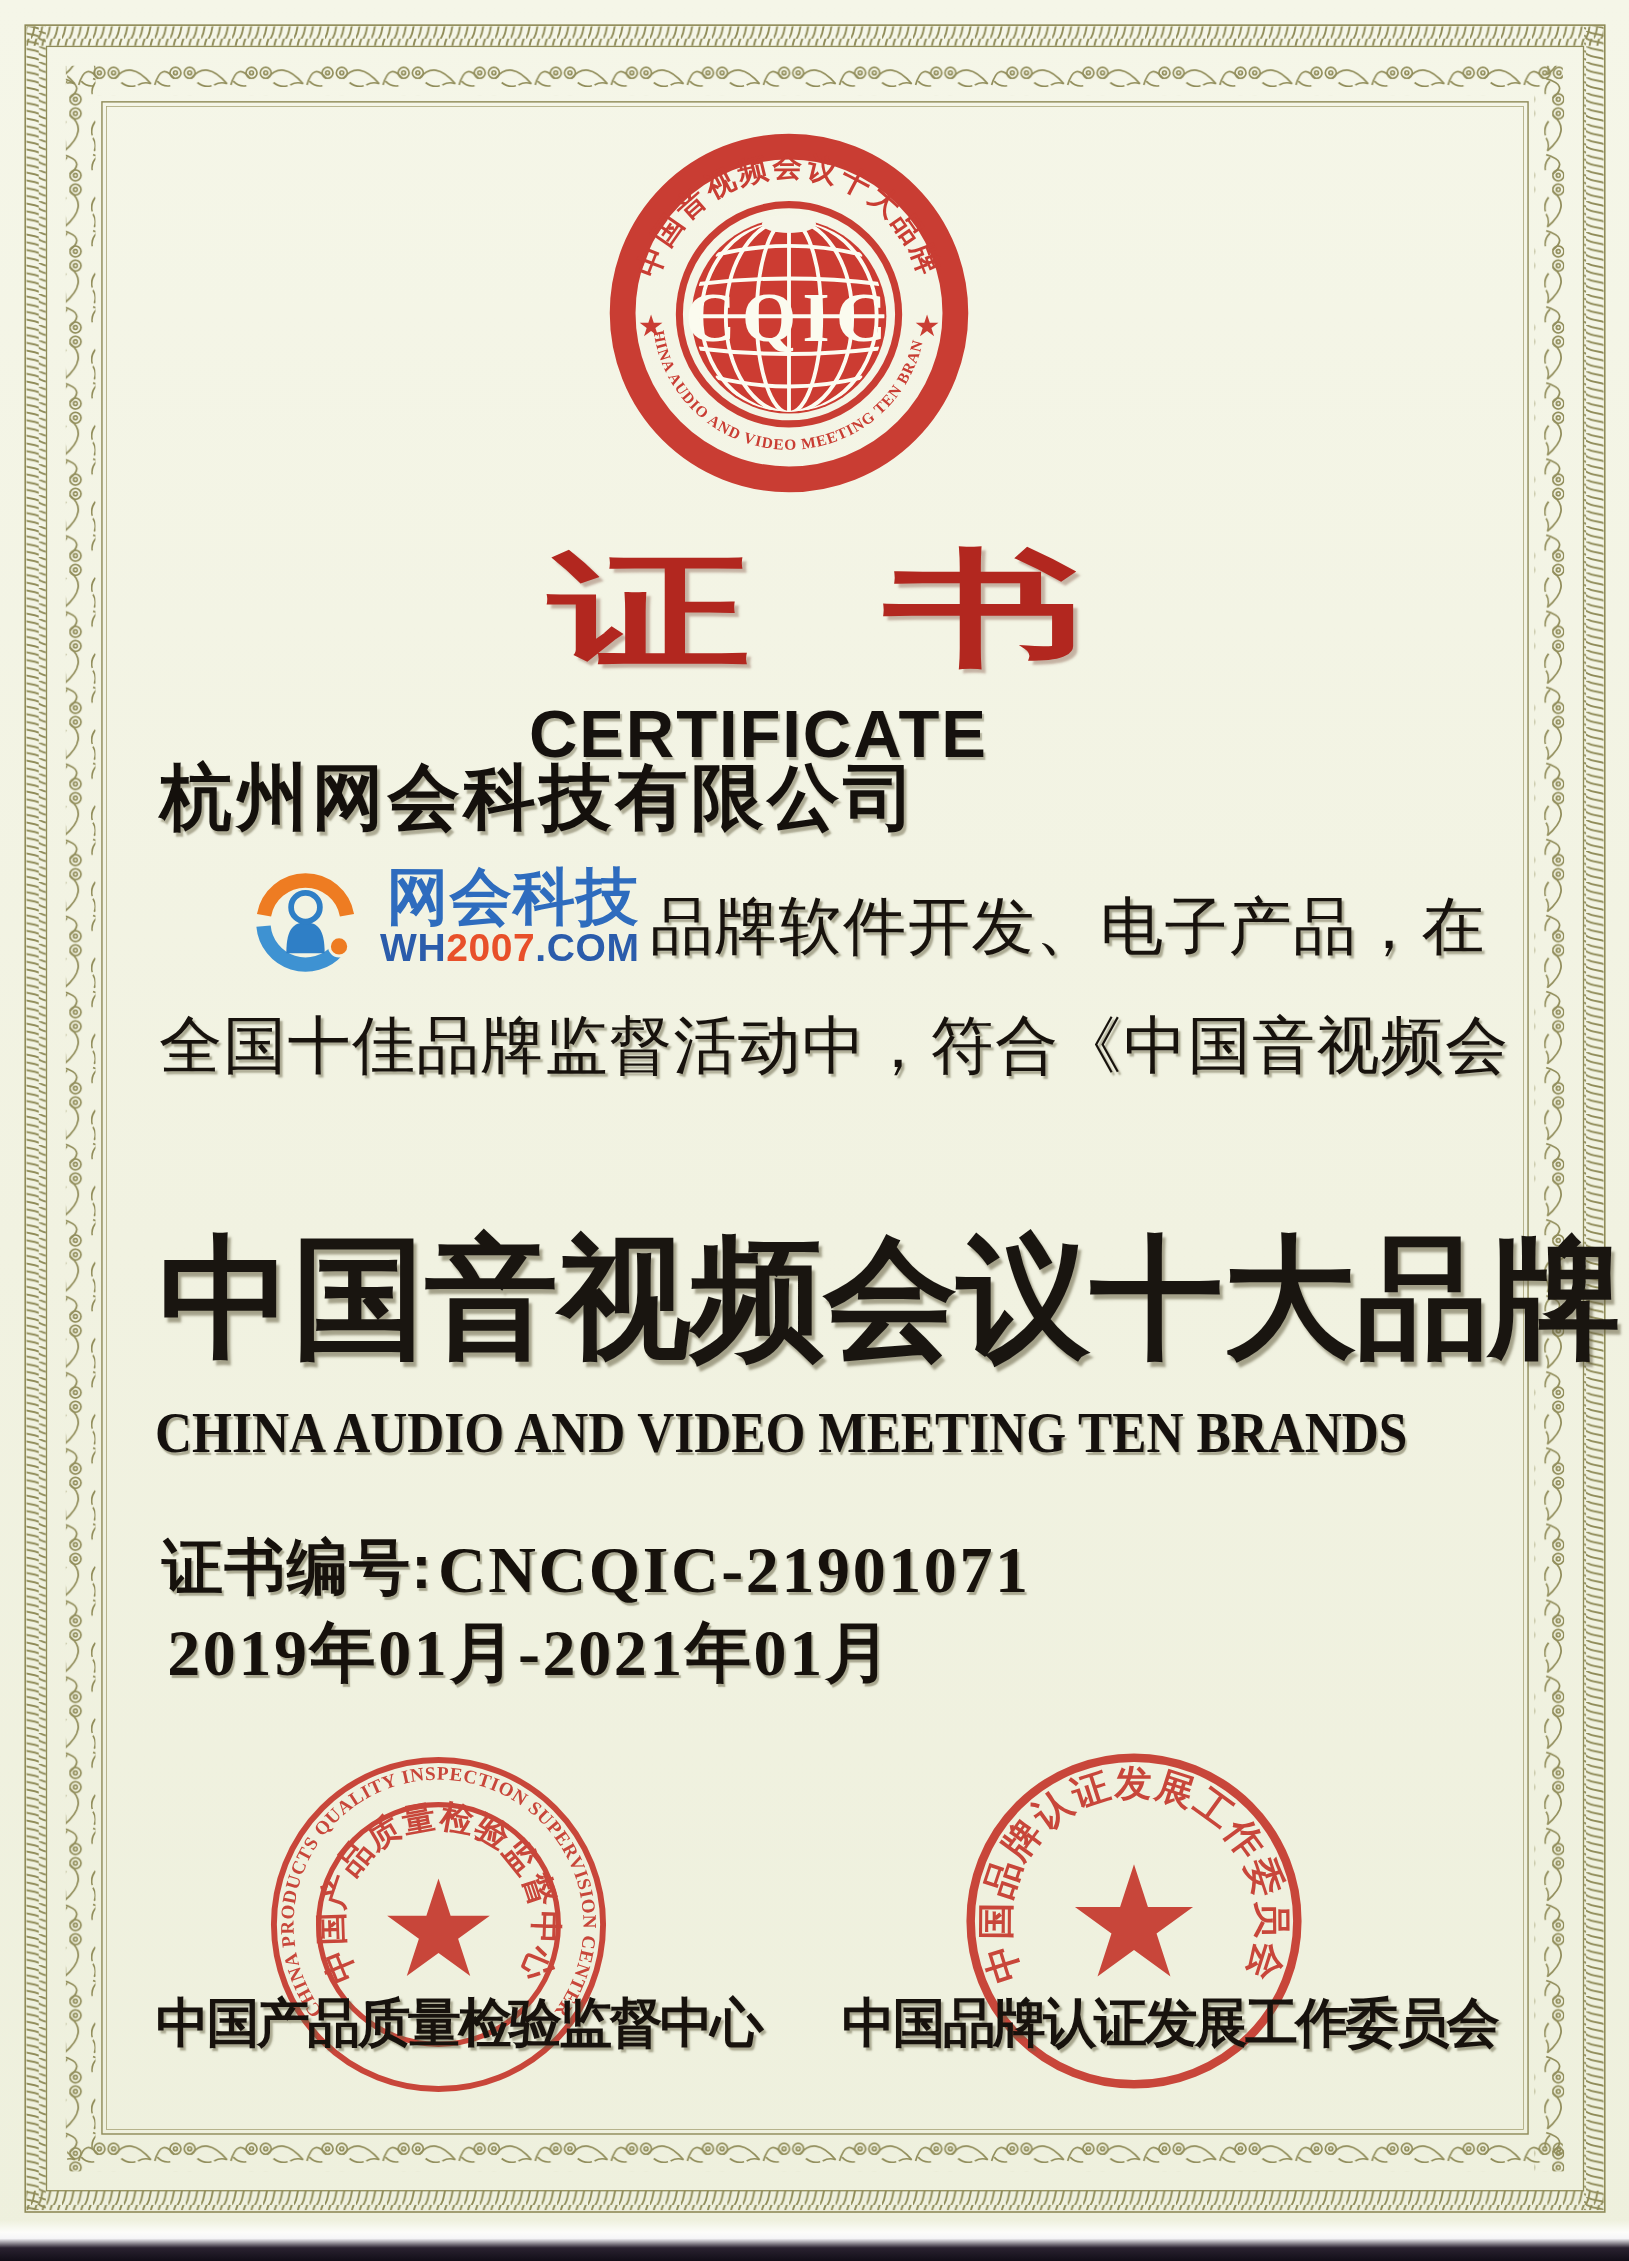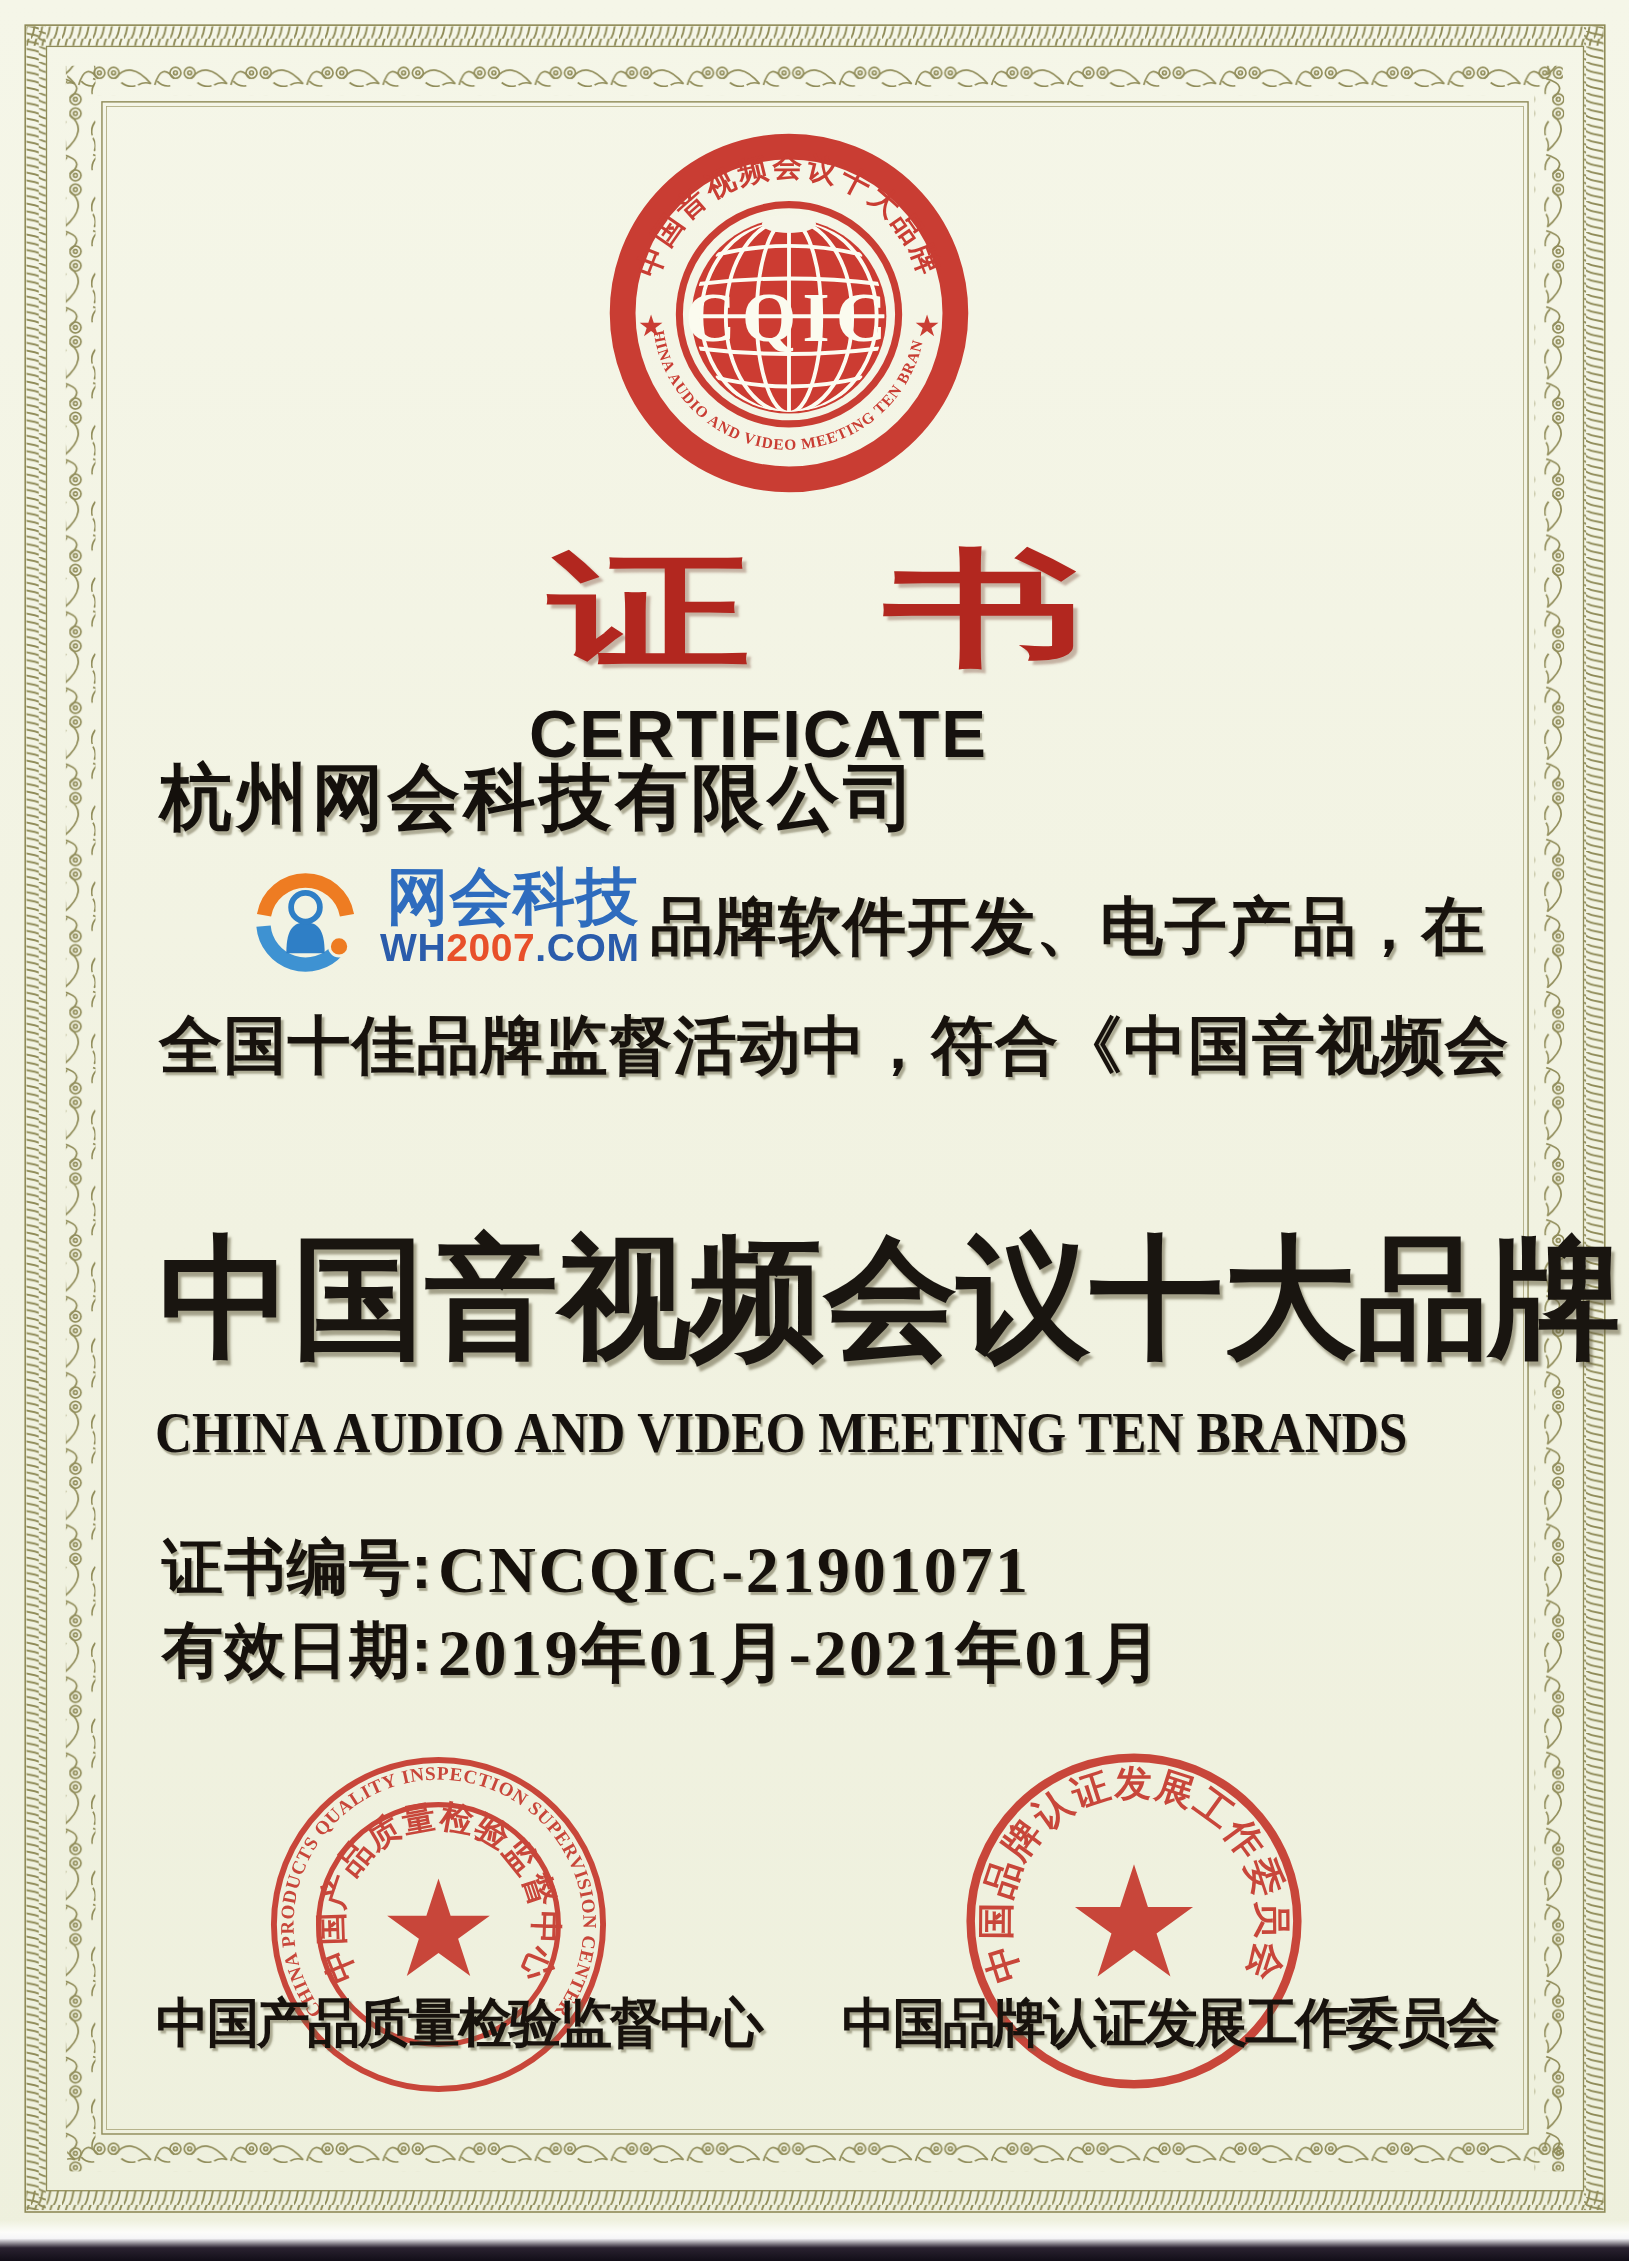--- a/index.html
+++ b/index.html
@@ -24,21 +24,21 @@
 
   .company{position:absolute;left:160px;top:761px;font-size:72px;font-weight:900;letter-spacing:3.9px;
            color:#14100c;line-height:1;white-space:nowrap;text-shadow:2.6px 3.9px 1.9px rgba(105,100,70,.5);}
 
   .logo{position:absolute;left:248px;top:865px;display:flex;gap:17px;align-items:flex-start;text-align:right;}
   .logo-icon{width:115px;height:115px;}
   .brand{font-size:62px;font-weight:900;letter-spacing:1.3px;color:#2e6cbe;line-height:1.02;white-space:nowrap;}
   .domain{font-size:39px;font-weight:800;letter-spacing:0.6px;line-height:1.05;white-space:nowrap;}
   .d-blue{color:#2b5cab;} .d-orange{color:#e8502a;margin-top:33px;}
 
-  .body-line{position:absolute;font-size:63px;font-weight:700;color:#17120d;letter-spacing:1.3px;line-height:1;
+  .body-line{position:absolute;font-size:63px;font-weight:400;color:#17120d;letter-spacing:1.3px;line-height:1;
              white-space:nowrap;text-shadow:2.6px 3.2px 1.9px rgba(100,95,65,.5);}
   .l1{left:650px;top:895px;}
   .l2{left:159px;top:1014px;}
   .l3{left:159px;top:1135px;font-size:62px;}
 
   .award-zh{position:absolute;left:159px;top:1233px;font-family:"Liberation Serif",serif;font-weight:900;
             font-size:133px;line-height:1;color:#191510;white-space:nowrap;
             text-shadow:3.2px 5.2px 2.6px rgba(100,95,65,.55);}
   .award-en{position:absolute;left:155px;top:1404px;font-family:"Liberation Serif",serif;font-weight:700;
             font-size:57px;line-height:1;color:#15110e;white-space:nowrap;transform:scaleX(.9);
@@ -183,21 +183,20 @@
   <div class="body-line l2">全国十佳品牌监督活动中，符合《中国音视频会</div>
 
   <div class="award-zh">中国音视频会议十大品牌</div>
   <div class="award-en">CHINA AUDIO AND VIDEO MEETING TEN BRANDS</div>
 
   <div class="meta cert">
     <span class="meta-label">证书编号:</span>
     <span class="meta-value">CNCQIC-21901071</span>
   </div>
   <div class="meta valid">
-    <span class="meta-label">有效日期:</span>
     <span class="meta-value">2019年01月-2021年01月</span>
   </div>
 
   <svg class="stamp stamp-left" viewBox="0 0 600 600" xmlns="http://www.w3.org/2000/svg">
     <defs>
       <path id="stampLEn" d="M119.8,426.2 A220,220 0 1 1 480.2,426.2" fill="none"></path>
       <path id="stampLCn" d="M180.4,383.7 A146,146 0 1 1 419.6,383.7" fill="none"></path>
     </defs>
     <circle cx="300" cy="300" r="250" fill="none" stroke="#c63a2e" stroke-width="9"></circle>
     <circle cx="300" cy="300" r="182" fill="none" stroke="#c63a2e" stroke-width="8"></circle>

